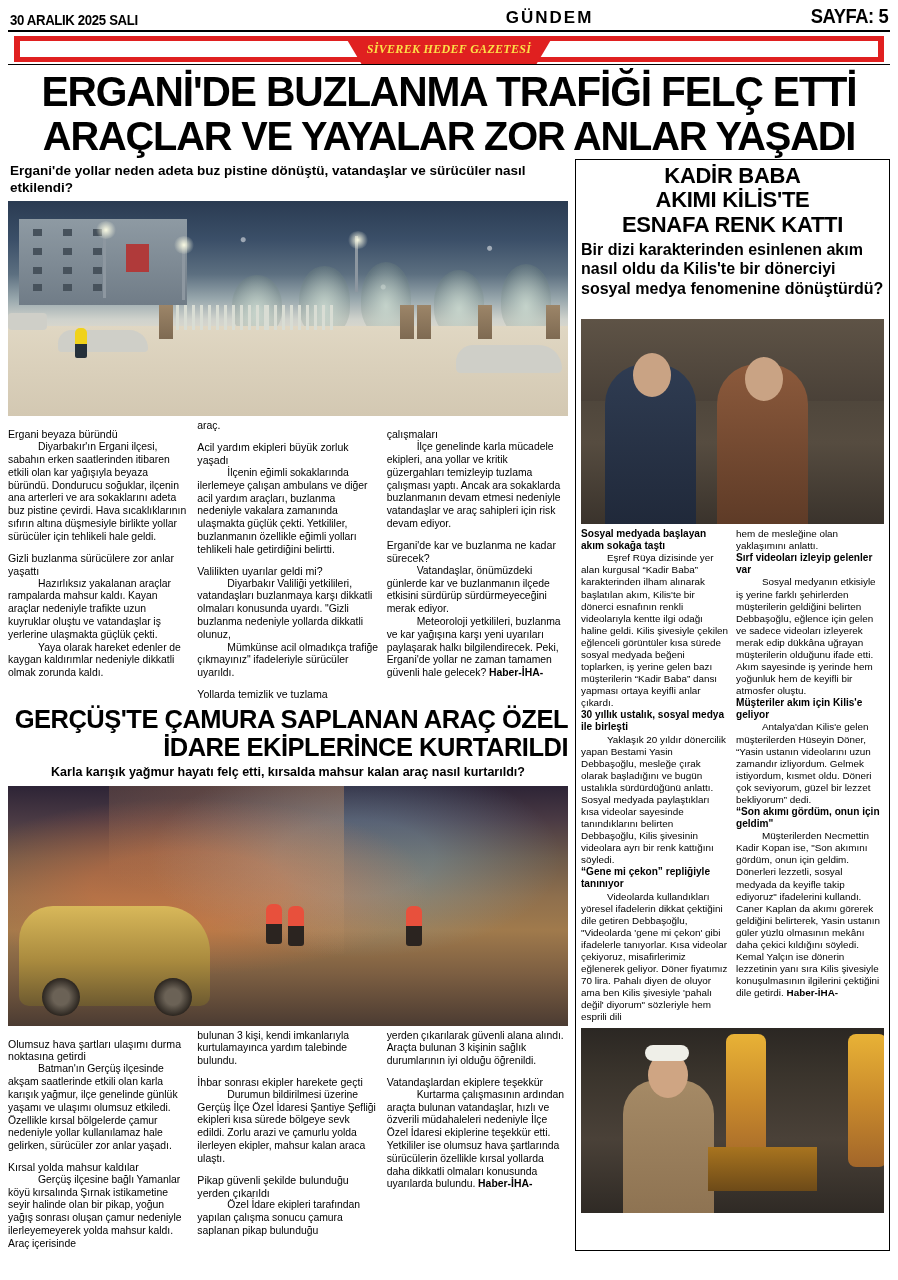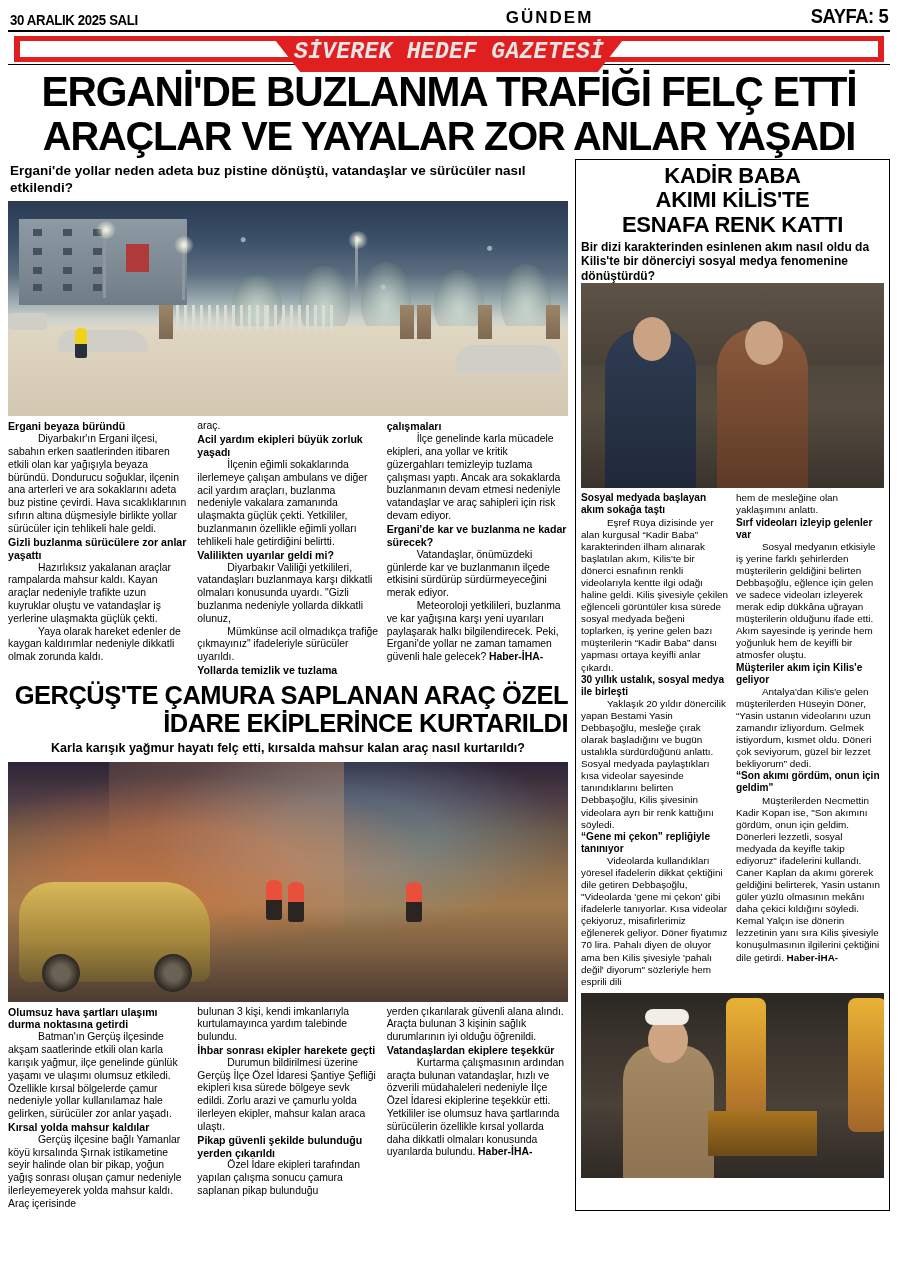--- a/index.html
+++ b/index.html
@@ -56,24 +56,24 @@
   }
   .banner-tab {
     position: absolute; left: 50%; top: 0;
     transform: translateX(-50%);
     background: #e02020;
     padding: 3px 22px 7px 22px;
     z-index: 3;
     clip-path: polygon(0 0, 100% 0, 92% 100%, 8% 100%);
   }
   .banner-title {
-    color: #e5e5e5; font-size: 23px; font-weight: bold;
+    color: #fde047; font-size: 12px; font-weight: bold;
     font-style: italic; letter-spacing: 0.3px;
     white-space: nowrap;
-    font-family: Liberation Mono, monospace;
+    font-family: Liberation Serif, serif;
   }
 
   
   .main-head {
     text-align: center;
     padding-top: 4px;
   }
   .main-head .hl {
     font-size: 42px; font-weight: bold;
     letter-spacing: -1.2px; line-height: 1.08;
@@ -221,21 +221,21 @@
   
   .cols3 { display: flex; gap: 8px; margin-top: 4px; }
   .col { width: 182px; }
   .col p {
     font-size: 10.4px; line-height: 1.23;
     text-align: left;
     word-spacing: -0.2px;
   }
   .col p.ind { text-indent: 30px; }
   .col h4 {
-    font-size: 10.6px; font-weight: bold; line-height: 1.22;
+    font-size: 10.6px; font-weight: normal; line-height: 1.22; margin-top: 8px;
   }
   .src { font-weight: bold; }
 
   
   .mid-head { text-align: right; padding: 4px 0 0 0; }
   .mid-head .hl {
     font-size: 25.5px; font-weight: bold; line-height: 1.1;
     letter-spacing: -0.5px; white-space: nowrap;
   }
   .mid-sub {
@@ -243,22 +243,22 @@
     padding: 4px 2px 5px 2px; text-align: center;
   }
 
   
   .rhead { text-align: center; }
   .rhead .hl {
     font-size: 22px; font-weight: bold; line-height: 1.12;
     letter-spacing: -0.3px; white-space: nowrap;
   }
   .rsub {
-    font-size: 12px; font-weight: bold; line-height: 1.22;
-    text-align: left; padding: 2px 0 0 0;
+    font-size: 16px; font-weight: bold; line-height: 1.22;
+    text-align: left; padding: 2px 0 21px 0;
   }
   .cols2 { display: flex; gap: 7px; margin-top: 4px; }
   .rcol { width: 149px; }
   .rcol p { font-size: 9.9px; line-height: 1.22; }
   .rcol p.ind { text-indent: 26px; }
   .rcol h4 { font-size: 10.1px; font-weight: bold; line-height: 1.2; }
 </style>
 </head>
 <body>
 

